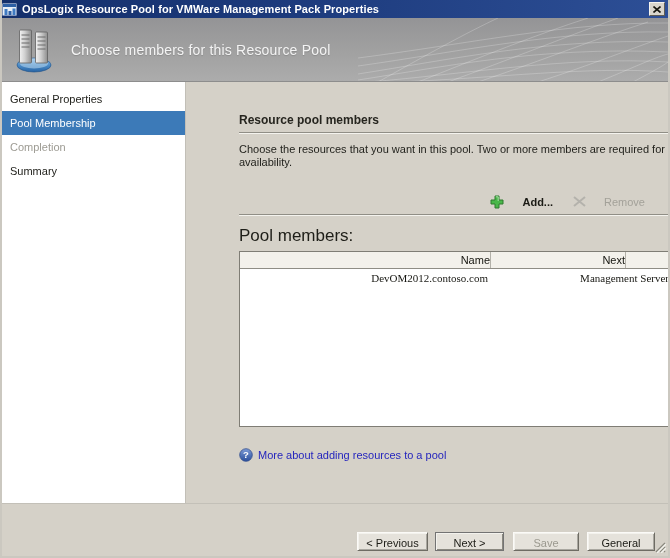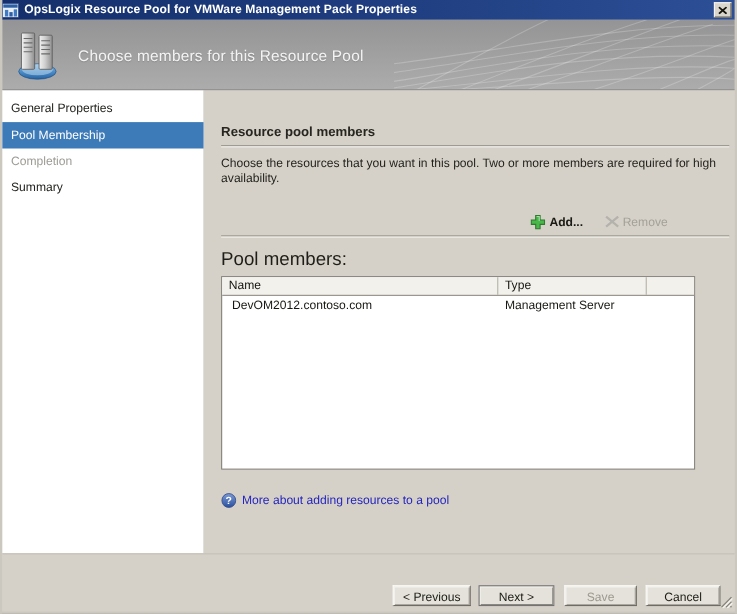--- a/index.html
+++ b/index.html
@@ -33,59 +33,59 @@
     border-bottom:1px solid #8d8d8d;
     display:flex;align-items:center;overflow:hidden;
   }
   .banner .mesh{position:absolute;right:0;top:0;height:64px;width:310px;pointer-events:none;}
   .banner .server-icon{margin:0 18px 0 13px;flex:none;position:relative;z-index:1;}
   .banner .banner-heading{
     color:#f4f4f4;font-size:14px;font-weight:normal;letter-spacing:.2px;
     position:relative;z-index:1;text-shadow:0 1px 1px rgba(0,0,0,.15);
   }
   
-  .body{display:flex;height:421px;}
+  .body{display:flex;height:421px;gap:38px;}
   .sidebar{
     width:184px;flex:none;background:#ffffff;border-right:1px solid #c2bfb7;
     padding-top:5px;
   }
   .nav-item{
     height:24px;line-height:24px;padding-left:8px;font-size:11px;color:#23231e;cursor:default;
     white-space:nowrap;
   }
   .nav-item.active{background:#3c7ab8;color:#ffffff;}
   .nav-item.disabled{color:#9d9b93;}
   .content{flex:1;padding:0 14px 0 15px;position:relative;}
   .section-title{margin-top:31px;font-size:12px;font-weight:bold;color:#26251f;}
   .groove{height:2px;border-top:1px solid #908e86;border-bottom:1px solid #f4f3ee;margin-top:5px;}
   .desc{margin-top:9px;font-size:11px;line-height:13px;color:#1f1f1a;width:462px;}
   .actions{
     margin-top:25px;height:15px;display:flex;justify-content:flex-end;align-items:center;
     padding-right:56px;gap:6px;font-size:11px;
   }
   .action{display:flex;align-items:center;gap:3px;cursor:default;}
-  .action .lbl{color:#1a1a14;font-weight:bold;}
+  .action .lbl{color:#1a1a14;font-weight:bold;margin-left:15px;}
   .action.disabled .lbl{color:#a3a199;font-weight:normal;}
   .actions .gap{width:8px;}
   .pool-label{margin-top:10px;font-size:17px;color:#1e1e18;}
   
   .members-table{
     margin-top:5px;width:431px;height:176px;background:#ffffff;
-    border:1px solid #7f7d75;font-size:11px;display:flex;flex-direction:column;
+    border:1px solid #7f7d75;font-size:11px;display:flex;flex-direction:column;text-align:right;
   }
   .thead{display:flex;height:17px;flex:none;background:#f3f1eb;border-bottom:1px solid #8f8d85;}
   .th{
     line-height:16px;padding-left:6px;color:#15150f;border-right:1px solid #b3b1a9;cursor:default;
     white-space:nowrap;overflow:hidden;
   }
   .th.c-name{width:251px;flex:none;}
   .th.c-type{width:135px;flex:none;}
   .th.c-extra{flex:1;border-right:none;}
   .trow{display:flex;height:15px;margin-top:2px;}
-  .td{padding-left:9px;line-height:14px;color:#171712;white-space:nowrap;overflow:hidden;}
+  .td{padding-left:9px;line-height:14px;color:#171712;white-space:nowrap;overflow:hidden;font-family:Liberation Serif, serif;}
   .td.c-name{width:248px;flex:none;}
   .td.c-type{flex:1;}
   
   .help-row{margin-top:21px;display:flex;align-items:center;gap:5px;cursor:default;}
   .help-text{font-size:11px;color:#2525bd;}
   
   .footer{position:relative;height:52px;border-top:1px solid #c3c0b8;background:#d5d1c8;}
   .btn{
     position:absolute;top:28px;height:19px;font-size:11px;color:#1c1c16;text-align:center;
     background:#e5e2db;
@@ -202,21 +202,21 @@
           <span class="lbl">Remove</span>
         </div>
       </div>
       <div class="groove"></div>
 
       <div class="pool-label">Pool members:</div>
 
       <div class="members-table">
         <div class="thead">
           <div class="th c-name">Name</div>
-          <div class="th c-type">Type</div>
+          <div class="th c-type">Next</div>
           <div class="th c-extra"></div>
         </div>
         <div class="trow">
           <div class="td c-name">DevOM2012.contoso.com</div>
           <div class="td c-type">Management Server</div>
         </div>
       </div>
 
       <div class="help-row">
         <svg width="14" height="14" viewBox="0 0 14 14">
@@ -231,21 +231,21 @@
         </svg>
         <span class="help-text">More about adding resources to a pool</span>
       </div>
     </div>
   </div>
 
   <div class="footer">
     <button class="btn btn-previous">&lt; Previous</button>
     <button class="btn btn-next default">Next &gt;</button>
     <button class="btn btn-save disabled">Save</button>
-    <button class="btn btn-cancel">Cancel</button>
+    <button class="btn btn-cancel">General</button>
     <svg class="resize-grip" viewBox="0 0 14 14">
       <g stroke-width="1.4" fill="none">
         <path d="M13 4 L4 13" stroke="#8a887e"></path>
         <path d="M13 8 L8 13" stroke="#8a887e"></path>
         <path d="M13 12 L12 13" stroke="#8a887e"></path>
         <path d="M14 5 L5 14" stroke="#f4f3ee"></path>
         <path d="M14 9 L9 14" stroke="#f4f3ee"></path>
       </g>
     </svg>
   </div>

